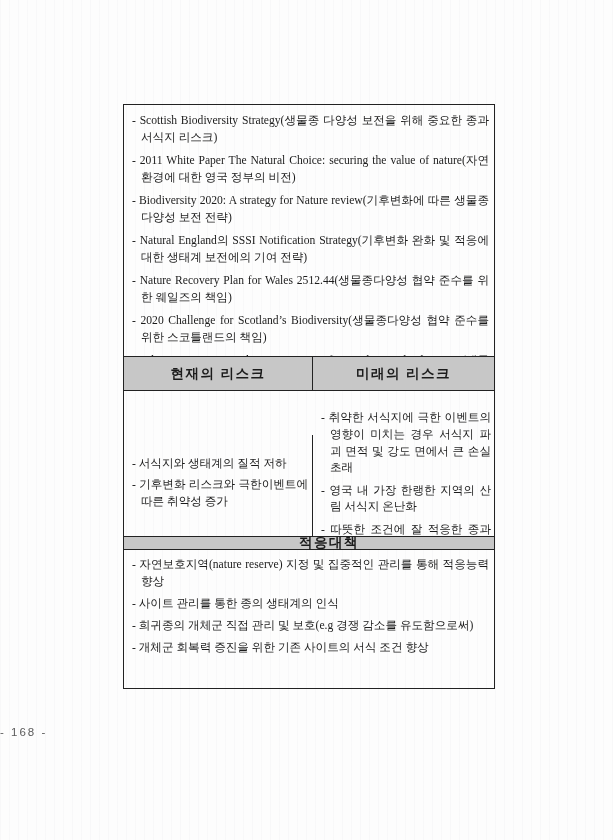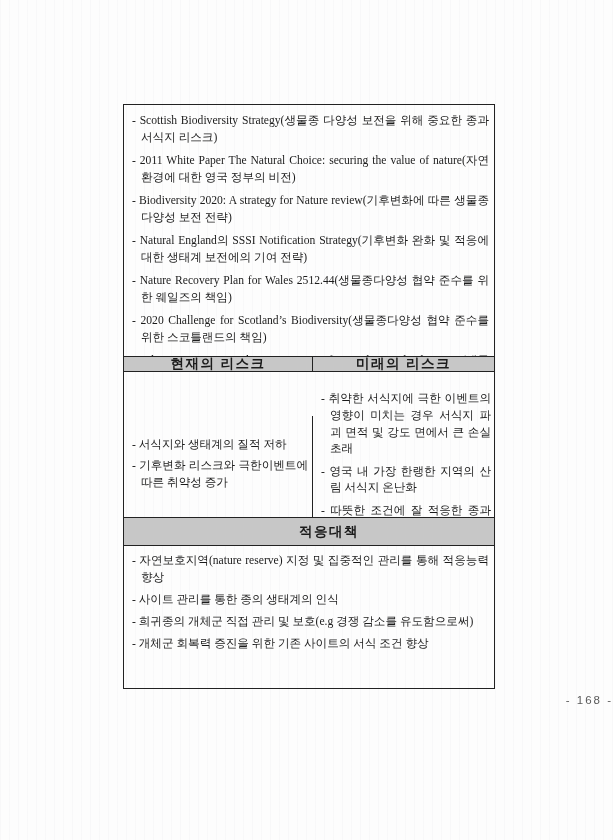--- a/index.html
+++ b/index.html
@@ -41,21 +41,21 @@
     text-align:justify;
     padding-left:13px;
     text-indent:-9px;
     margin-bottom:5.4px;
     word-break:break-word;
   }
   .b-item::before{content:"- ";}
   
   .hdr-row{
     display:flex;
-    height:16px;
+    height:35px;
     background:var(--header-bg);
     border-top:1.7px solid var(--border);
     border-bottom:1.7px solid var(--border);
     font-weight:bold;
     font-size:13.5px;
     letter-spacing:1.5px;
   }
   .hdr-cell{
     display:flex;align-items:center;justify-content:center;
     overflow:hidden;
@@ -78,46 +78,45 @@
     padding:0 4px 0 4px;
     margin-top:44px;
   }
   .cell.right{
     flex:1;
     padding:19px 3px 0 4px;
   }
   .cell .b-item{margin-bottom:5.5px;line-height:16.8px;}
   .cell.left .b-item{margin-bottom:4px;}
   .adapt-hdr{
-    height:29px;
+    height:14px;
     background:var(--header-bg);
     border-top:1.7px solid var(--border);
     border-bottom:1.7px solid var(--border);
     display:flex;align-items:center;justify-content:center;
     font-weight:bold;
     font-size:13.5px;
     letter-spacing:1.5px;
     padding-left:40px;
   }
   .adapt-list{
     flex:1;
     padding:6px 5px 0 4px;
     overflow:hidden;
   }
   .adapt-list .b-item{margin-bottom:4.6px;line-height:17.2px;}
   
   .page-number{
     position:absolute;
-    left:0;top:694px;width:100%;
-    text-align:right;
+    left:0;top:726px;width:100%;
+    text-align:left;
     font-size:11.5px;
     letter-spacing:2px;
     color:var(--pagenum);
     font-family:"Liberation Sans","DejaVu Sans",sans-serif;
-    padding-left:27px;
   }
 </style>
 </head>
 <body>
 
 <div class="page">
 
   <div class="doc-box">
 
     <div class="list-section">

